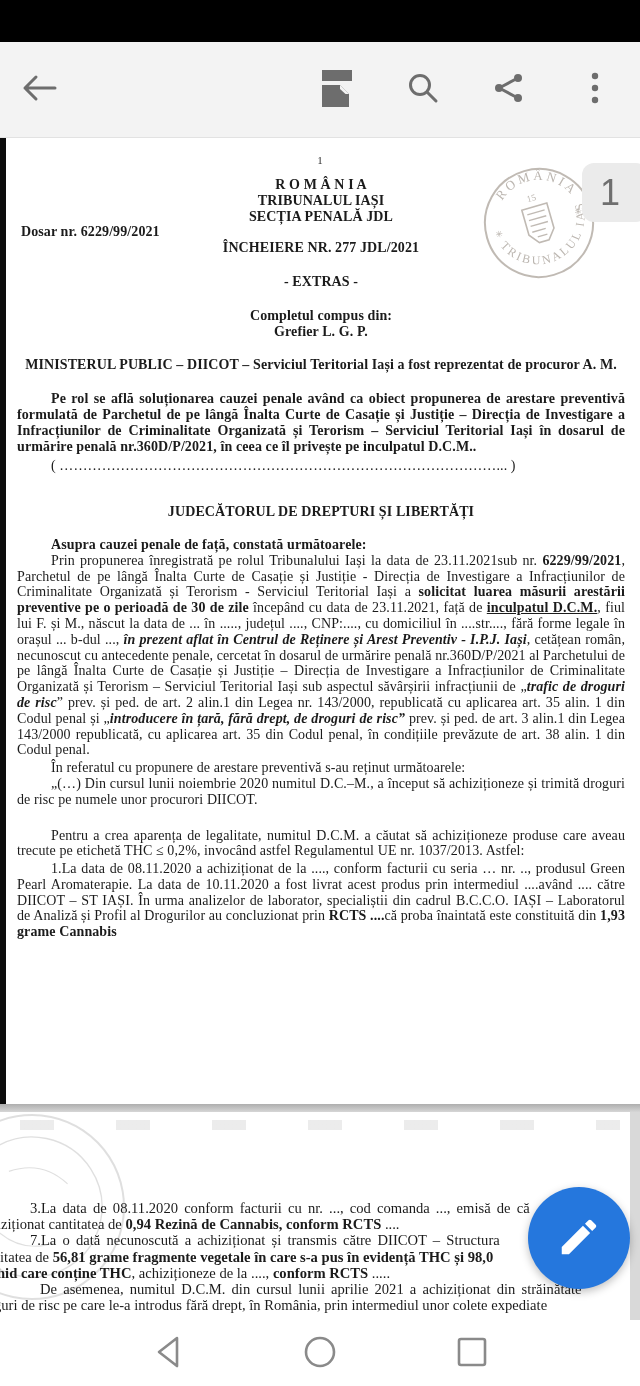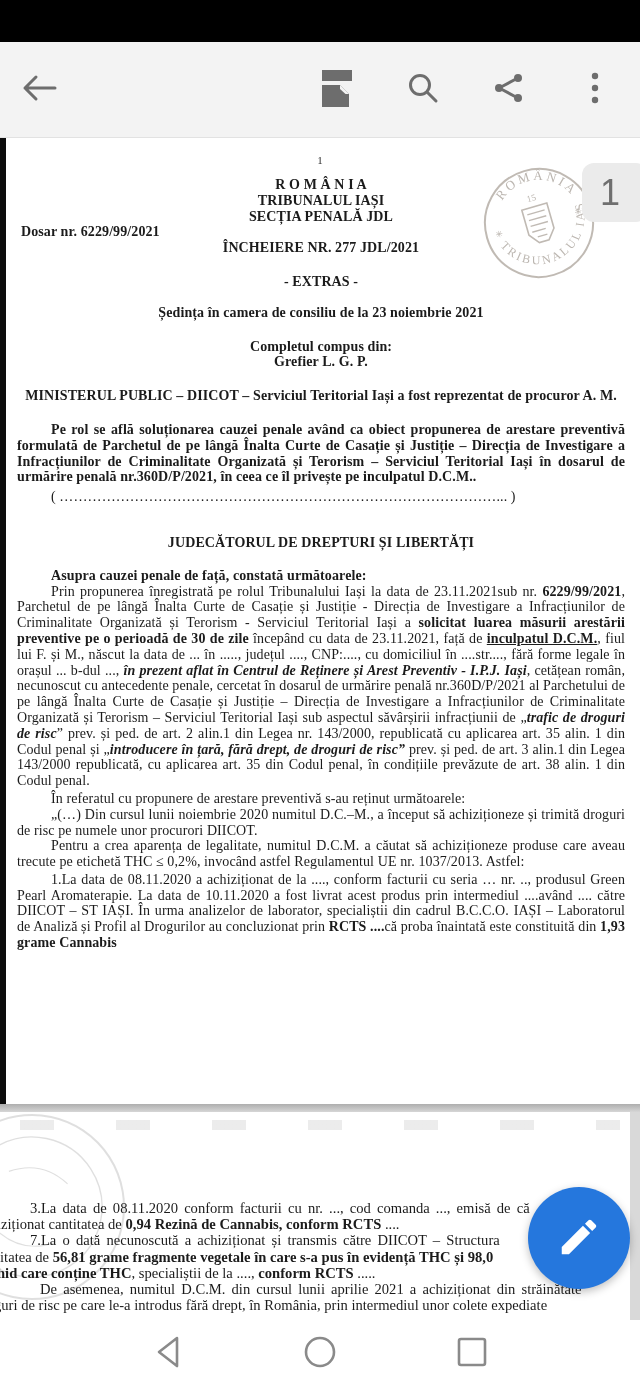--- a/index.html
+++ b/index.html
@@ -38,21 +38,21 @@
                 font-size:14px; line-height:15.8px; letter-spacing:.1px; }
   .para { text-align:justify; }
   .para span.b  { font-weight:700; }
   .para span.bi { font-weight:700; font-style:italic; }
   .para span.bu { font-weight:700; text-decoration:underline; }
   .hc  { text-align:center; font-weight:700; }
   .hl  { text-align:left; font-weight:700; margin-left:4px; }
   .jb  { font-weight:700; }
   .ind { text-indent:34px; }
   .g4 {margin-top:4px;} .g15 {margin-top:15px;} .g17 {margin-top:17px;}
-  .g18 {margin-top:18px;} .g30 {margin-top:30px;} .g2 {margin-top:2px;} .g3 {margin-top:0;}
+  .g18 {margin-top:18px;} .g30 {margin-top:30px;} .g2 {margin-top:2px;} .g3 {margin-top:20px;}
   .footer-num { text-align:center; font-size:11px; margin-top:16px; color:#333; }
 
   .p2-content { position:absolute; top:0; left:0; width:760px; padding-top:88px;
                 font-size:14.6px; line-height:16.2px; }
   .p2-content .para { white-space:nowrap; text-align:left; }
   .ws { word-spacing:2.5px; }
 
   
   .stamp1 { position:absolute; top:24px; left:478px; width:122px; height:122px; opacity:.62; }
   .stamp2 { position:absolute; top:-5px; left:-68px; width:200px; height:200px; opacity:.28; }
@@ -151,21 +151,20 @@
         </g>
       </svg>
 
       <div class="p1-content" id="page1-content">
           <div class="para hc"><span>R O M Â N I A</span></div>
           <div class="para hc"><span>TRIBUNALUL IAȘI</span></div>
           <div class="para hc"><span>SECȚIA PENALĂ JDL</span></div>
           <div class="para hl"><span>Dosar nr. 6229/99/2021</span></div>
           <div class="para hc"><span>ÎNCHEIERE NR. 277 JDL/2021</span></div>
           <div class="para hc g18"><span>- EXTRAS -</span></div>
-          <div class="para hc g15"><span>Ședința în camera de consiliu de la 23 noiembrie 2021</span></div>
           <div class="para hc g18"><span>Completul compus din:</span></div>
           <div class="para hc"><span>Grefier  L. G. P.</span></div>
           <div class="para hc g18"><span>MINISTERUL PUBLIC – DIICOT – Serviciul Teritorial Iași a fost reprezentat de procuror A. M.</span></div>
           <div class="para jb ind g18"><span>Pe rol se află soluționarea cauzei penale având ca obiect propunerea de arestare preventivă formulată de Parchetul de pe lângă Înalta Curte de Casație și Justiție – Direcția de Investigare a Infracțiunilor de Criminalitate Organizată și Terorism – Serviciul Teritorial Iași în dosarul de urmărire penală nr.360D/P/2021, în ceea ce îl privește pe inculpatul D.C.M..</span></div>
           <div class="para ind g4"><span>( …………………………………………………………………………………... )</span></div>
           <div class="para hc g30"><span>JUDECĂTORUL DE DREPTURI ȘI LIBERTĂȚI</span></div>
           <div class="para ind g17"><span class="b">Asupra cauzei penale de față, constată următoarele:</span></div>
           <div class="para ind"><span>Prin propunerea înregistrată pe rolul Tribunalului Iași la data de 23.11.2021sub nr. </span><span class="b">6229/99/2021</span><span>, Parchetul de pe lângă Înalta Curte de Casație și Justiție - Direcția de Investigare a Infracțiunilor de Criminalitate Organizată și Terorism - Serviciul Teritorial Iași a </span><span class="b">solicitat luarea măsurii arestării preventive pe o perioadă de 30 de zile</span><span> începând cu data de 23.11.2021, față de </span><span class="bu">inculpatul D.C.M.</span><span>, fiul lui F. și M., născut la data de ... în ....., județul ...., CNP:...., cu domiciliul în ....str...., fără forme legale în orașul ... b-dul ..., </span><span class="bi">în prezent aflat în Centrul de Reținere și Arest Preventiv - I.P.J. Iași</span><span>, cetățean român, necunoscut cu antecedente penale, cercetat în dosarul de urmărire penală nr.360D/P/2021 al Parchetului de pe lângă Înalta Curte de Casație și Justiție – Direcția de Investigare a Infracțiunilor de Criminalitate Organizată și Terorism – Serviciul Teritorial Iași sub aspectul săvârșirii infracțiunii de „</span><span class="bi">trafic  de droguri de risc</span><span>” prev. și ped. de art. 2 alin.1 din Legea nr. 143/2000, republicată cu aplicarea art. 35 alin. 1 din Codul penal și „</span><span class="bi">introducere în țară, fără drept, de droguri de risc”</span><span> prev. și ped. de art. 3 alin.1 din Legea 143/2000 republicată, cu aplicarea art. 35 din Codul penal, în condițiile prevăzute de art. 38 alin. 1 din Codul penal.</span></div>
           <div class="para ind g2"><span>În referatul cu propunere de arestare preventivă s-au reținut următoarele:</span></div>
           <div class="para ind"><span>„(…) Din cursul lunii noiembrie 2020 numitul D.C.–M., a început să achiziționeze și trimită droguri de risc pe numele unor procurori DIICOT.</span></div>
@@ -184,21 +183,21 @@
           <circle cx="100" cy="100" r="92" stroke-width="2"></circle>
           <circle cx="100" cy="100" r="70" stroke-width="1.4"></circle>
           <path d="M70 70 q30 -18 60 0 M70 130 q30 18 60 0" stroke-width="1.2"></path>
         </g>
       </svg>
       <div class="p2-content" id="page2-content">
           <div class="para ws" style="margin-left: 30px;"><span>3.La data de 08.11.2020 conform facturii cu nr. ..., cod comanda ..., emisă de că</span></div>
           <div class="para " style="margin-left: -3px;"><span>iziționat cantitatea de </span><span class="b">0,94 Rezină de Cannabis, conform RCTS</span><span> ....</span></div>
           <div class="para ws" style="margin-left: 30px;"><span>7.La o dată necunoscută a achiziționat și transmis către DIICOT – Structura</span></div>
           <div class="para " style="margin-left: -4px;"><span>titatea de </span><span class="b">56,81 grame fragmente vegetale în care s-a pus în evidență THC și 98,0</span></div>
-          <div class="para " style="margin-left: -3px;"><span class="b">hid care conține THC</span><span>, specialiștii de la ...., </span><span class="b">conform RCTS</span><span> .....</span></div>
+          <div class="para " style="margin-left: -3px;"><span class="b">hid care conține THC</span><span>, achiziționeze de la ...., </span><span class="b">conform RCTS</span><span> .....</span></div>
           <div class="para ws" style="margin-left: 40px;"><span>De asemenea, numitul D.C.M. din cursul lunii aprilie 2021 a achiziționat din străinătate</span></div>
           <div class="para " style="margin-left: -6px;"><span>guri de risc pe care le-a introdus fără drept, în România, prin intermediul unor colete expediate</span></div>
         </div>
       <div class="page2-edge"></div>
     </div>
 
   </div>
 
   <div class="page-chip">
     <span>1</span>

